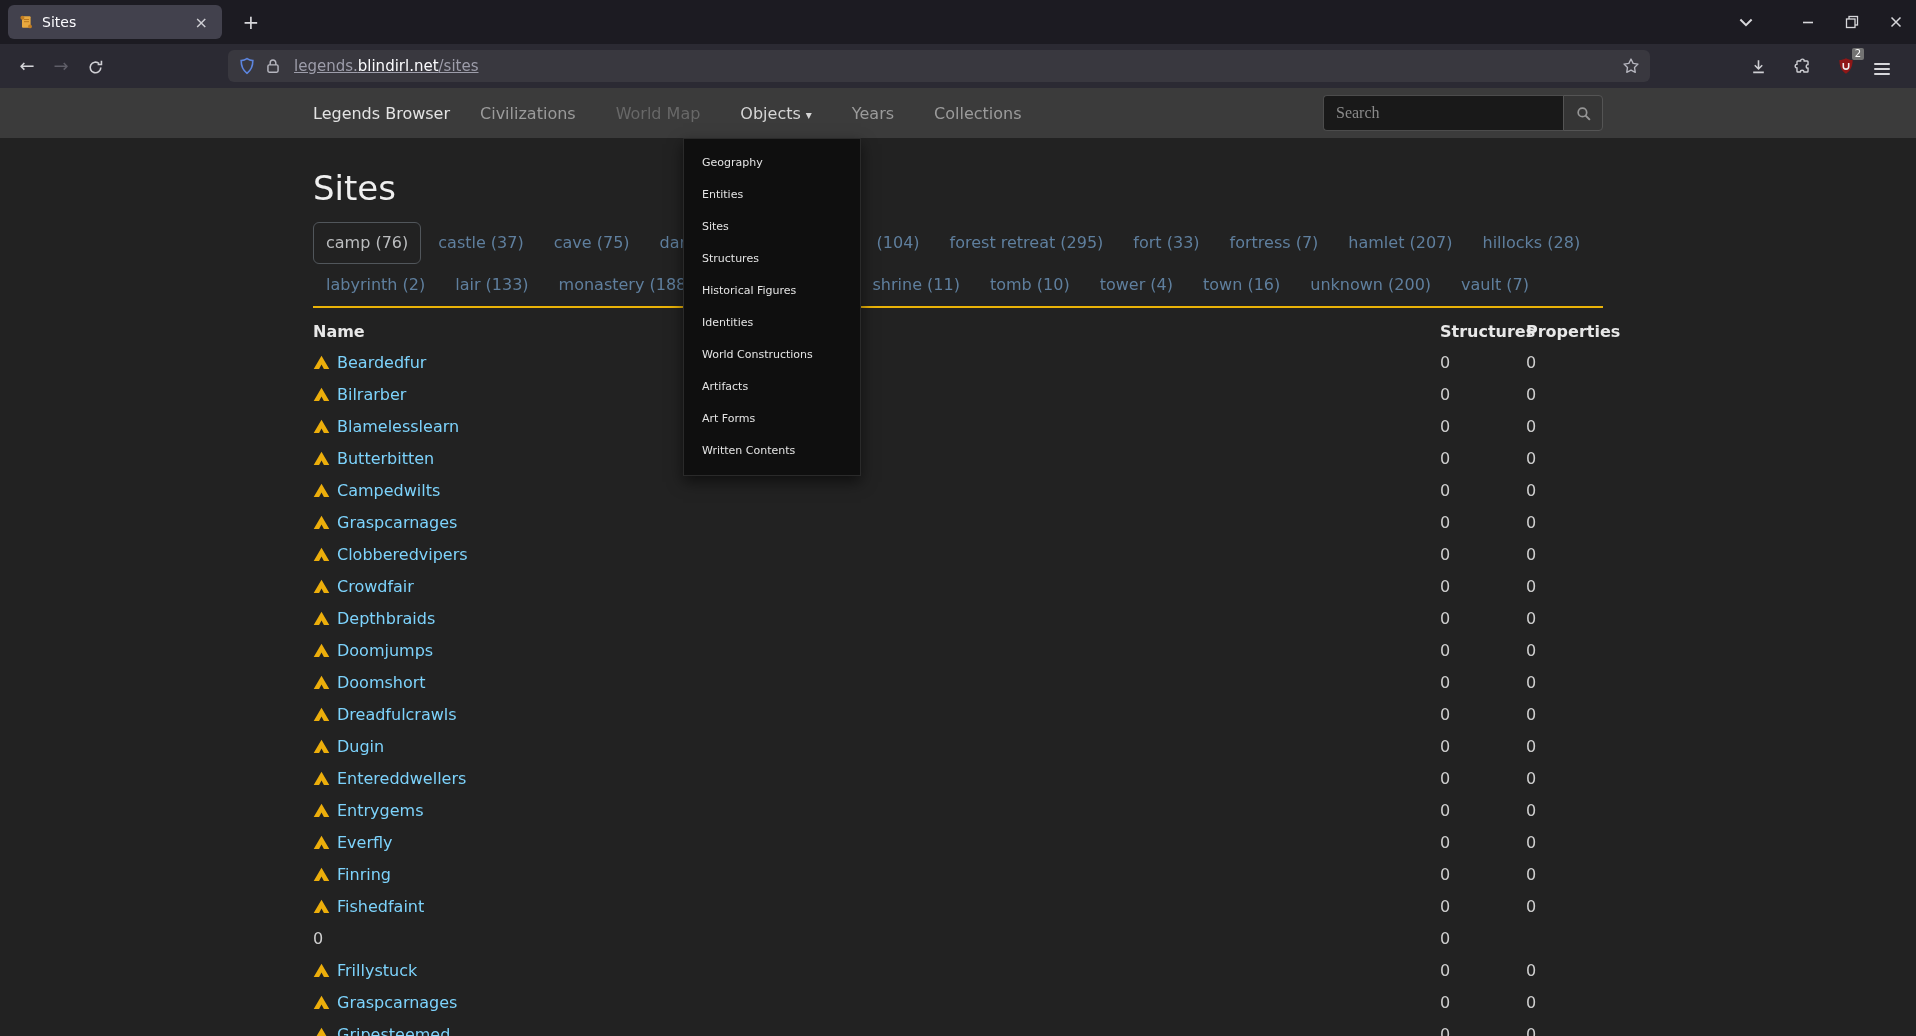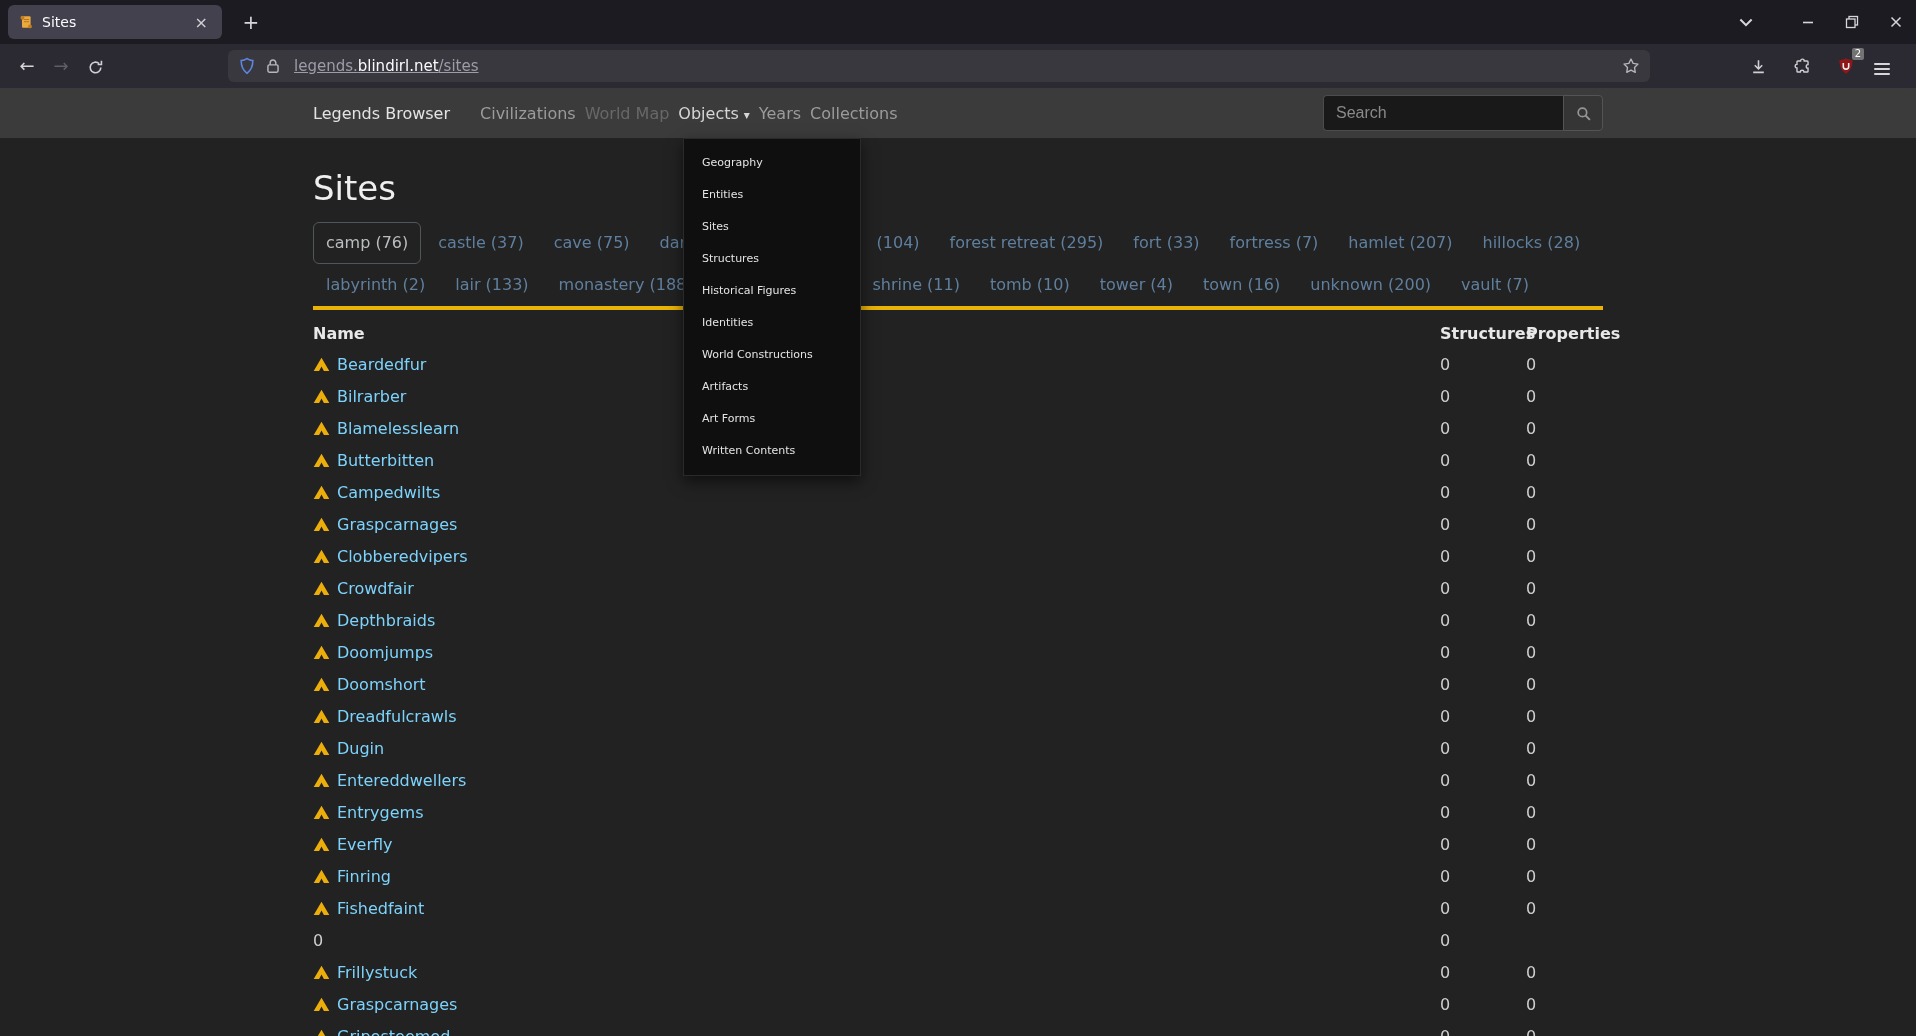--- a/index.html
+++ b/index.html
@@ -45,46 +45,46 @@
     border-radius:4px; position:relative; }
   .ublock-badge { position:absolute; top:-2px; right:-2px; background:#737373; color:#fff;
     font-size:10px; line-height:12px; padding:0 3px; border-radius:2px; }
   .hamburger div { width:16px; height:2px; background:#d7d7db; margin:3px 0; border-radius:1px; }
 
   
   .site-navbar { height:50px; background:#3b3b3b; }
   .container { width:1320px; margin:0 auto; padding:0 15px; }
   .site-navbar .container { display:flex; align-items:center; height:100%; }
   .brand { font-size:16px; color:#e3e3e3; margin-right:30px; white-space:nowrap; }
-  .nav-links { display:flex; align-items:center; gap:9px; }
+  .nav-links { display:flex; align-items:center; gap:40px; }
   .nav-link { font-size:16px; color:#9b9b9b; white-space:nowrap; }
   .nav-link.disabled { color:#686868; }
   .nav-link.expanded { color:#d6d6d6; }
   .nav-link .caret { font-size:12px; margin-left:5px; color:inherit; }
   .search-group { margin-left:auto; display:flex; }
   .search-input {
     width:240px; height:36px; background:#191919; border:1px solid #4c4c4c;
     border-right:none; border-radius:4px 0 0 4px; color:#22c55e; font-size:16px;
-    padding:0 12px; outline:none; font-family:Liberation Sans, sans-serif;
+    padding:0 12px; outline:none; font-family:Liberation Serif, serif;
   }
   .search-input::placeholder { color:#8a8a8a; }
   .search-btn { width:40px; height:36px; background:#353535; border:1px solid #545454;
     border-radius:0 4px 4px 0; display:flex; align-items:center; justify-content:center; }
 
   
   .dropdown {
     position:absolute; left:683px; top:138px; width:178px;
     background:#0f0f0f; border:1px solid #2a2a2a; padding:8px 0;
     box-shadow:0 6px 14px rgba(0,0,0,.55); z-index:50;
   }
   .dd-item { display:block; padding:6px 18px; font-size:11px; line-height:20px; color:#e4e4e4; }
 
   
   .page-title { font-size:34px; font-weight:500; color:#efefef; margin:30px 0 14px; }
-  .site-tabs { border-bottom:4px solid #eab308; }
+  .site-tabs { border-bottom:2px solid #eab308; }
   .tabs-row { display:flex; align-items:stretch; white-space:nowrap; }
   .site-tab { display:inline-block; padding:10px 12px; margin-right:4px; font-size:16px;
     line-height:20px; color:#5f7f9e; border:1px solid transparent; border-radius:6px; }
   .site-tab.active { color:#bbbdbf; border-color:#51565b; }
   .site-tab.wide { min-width:286px; display:inline-flex; justify-content:space-between; }
   .tab-spacer { width:150px; flex:none; }
 
   .site-table { margin-top:8px; font-size:16px; }
   .trow, .thead { display:grid; grid-template-columns:1fr 86px 77px; align-items:center; }
   .thead { height:30px; color:#e8e8e8; font-weight:bold; }

